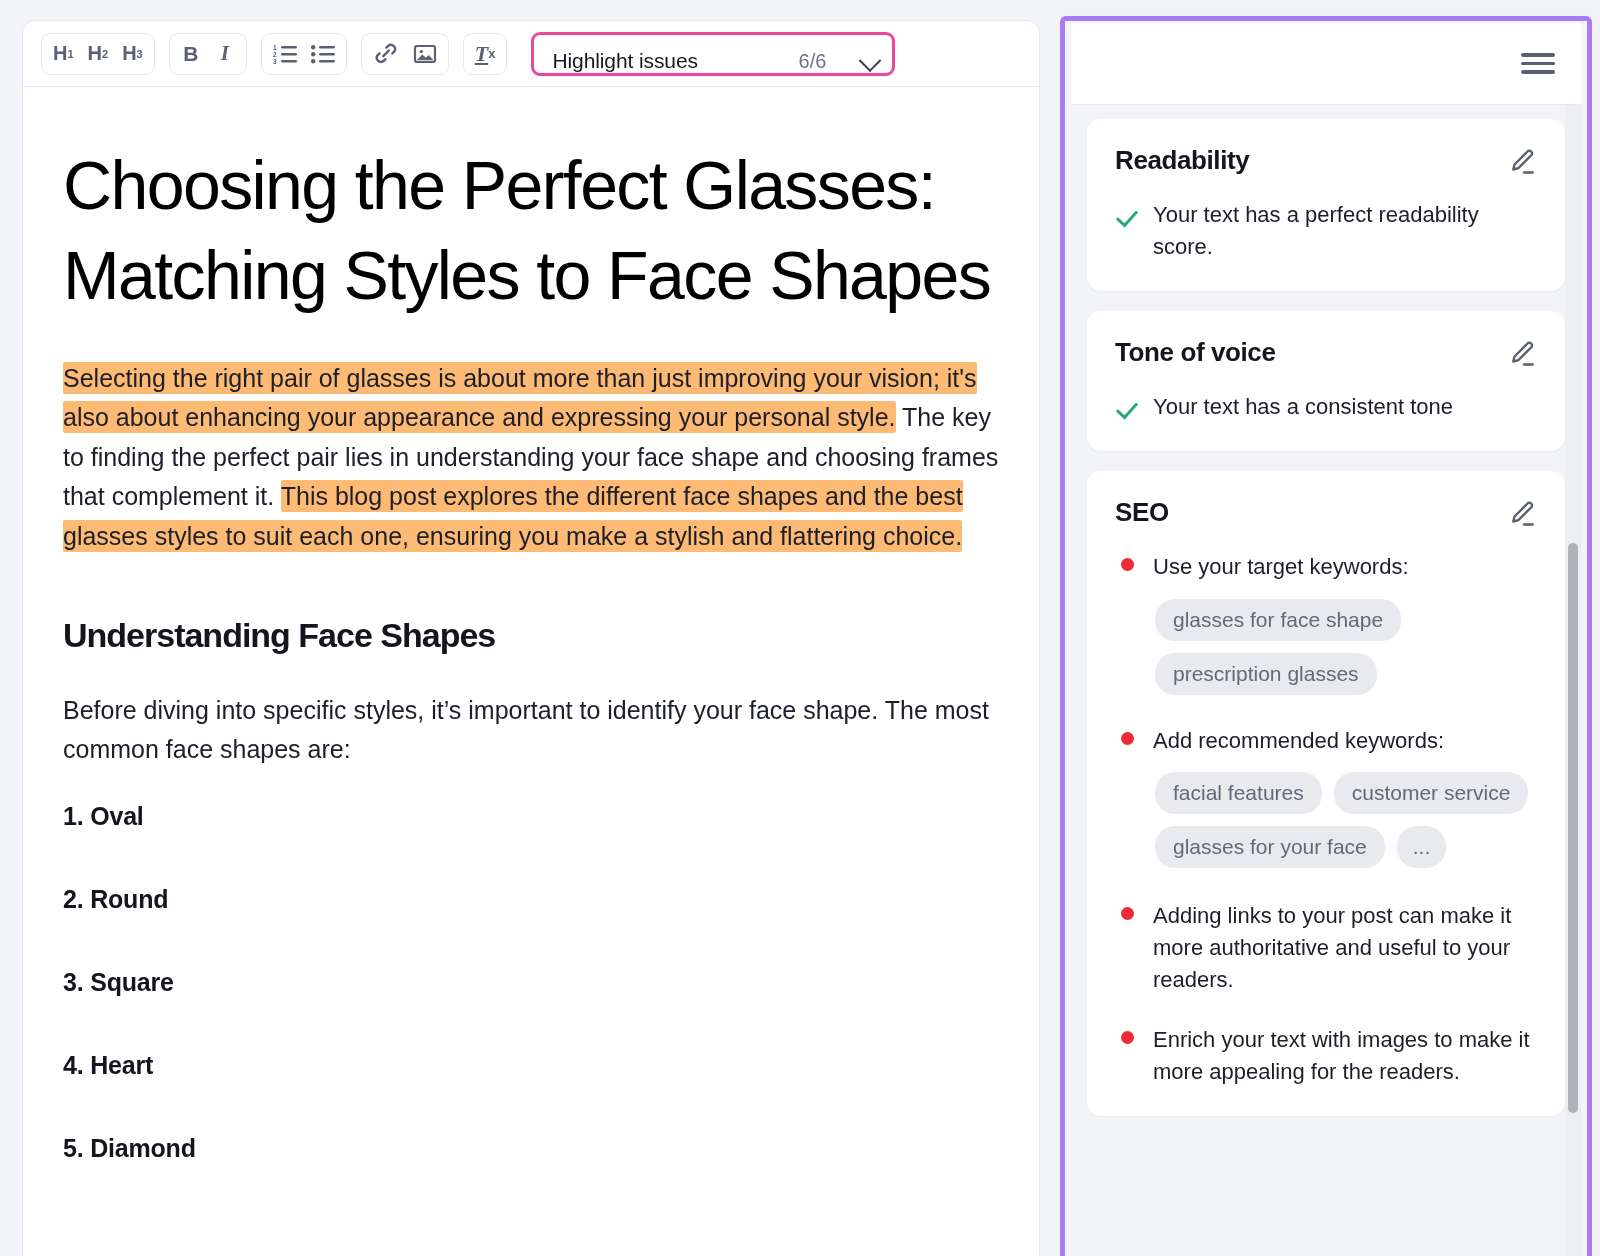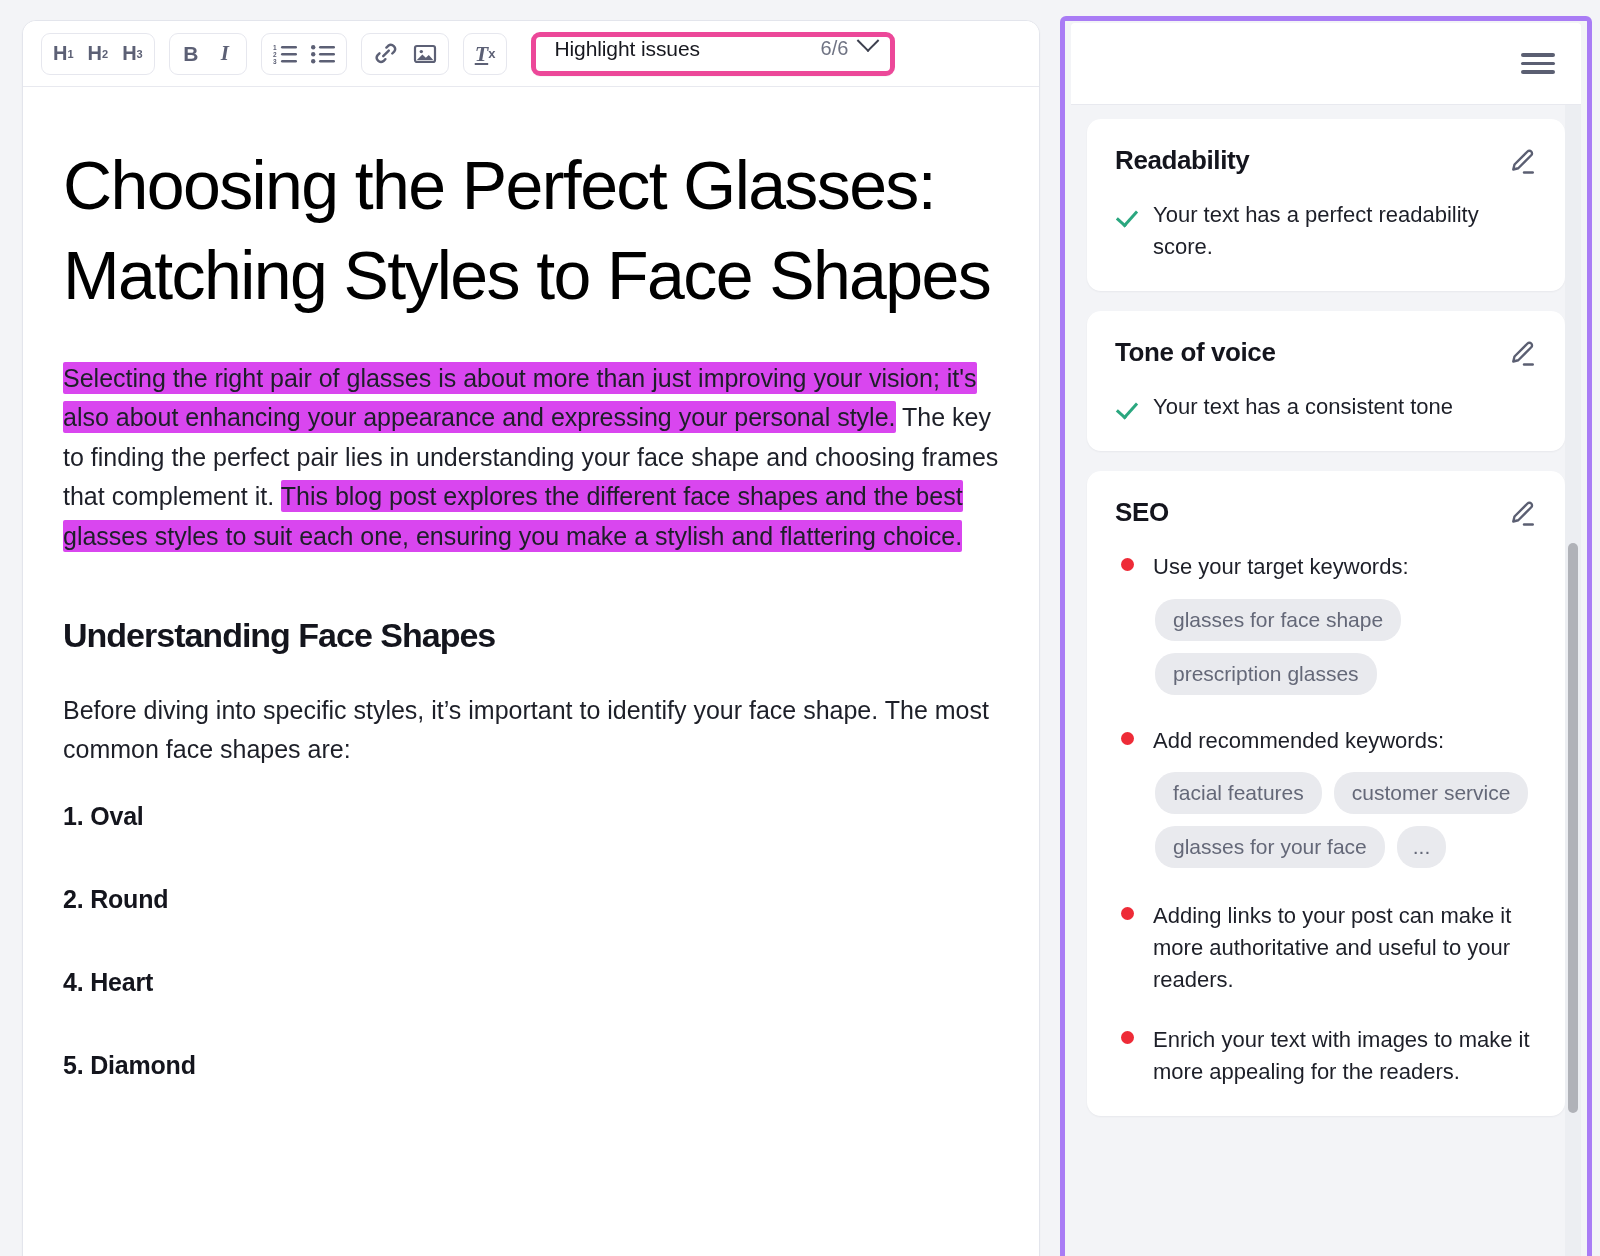--- a/index.html
+++ b/index.html
@@ -68,28 +68,29 @@
   .tbtn sub { font-size: 11px; font-weight: 600; }
   .tbtn.italic { font-style: italic; font-family: "Liberation Serif", serif; font-size: 21px; }
   .tbtn.bold { font-weight: 800; font-size: 21px; }
   .tbtn svg { display: block; }
 
   .hl-select {
     margin-left: 10px;
     flex: 0 0 auto;
     width: 364px;
     height: 44px;
-    border: 5px solid #ec4899;
+    border: 3px solid #ec4899;
     border-radius: 9px;
     display: flex;
-    align-items: flex-start;
+    align-items: flex-end;
     padding: 0 14px 0 18px;
     background: #fff;
     cursor: pointer;
     box-shadow: 0 1px 1px rgba(20,23,37,.03);
+    gap: 24px;
   }
   .hl-label {
     flex: 1;
     font-size: 21px;
     color: #17181f;
     letter-spacing: -.1px;
   }
   .hl-count {
     font-size: 20px;
     color: #6f7383;
@@ -125,21 +126,21 @@
     letter-spacing: -1px;
     color: #14151d;
   }
   .doc p {
     margin: 0 0 26px 0;
     font-size: 25px;
     line-height: 1.58;
     color: #1d1f28;
   }
   mark {
-    background: #d946ef;
+    background: #fdba74;
     color: inherit;
     padding: 2px 0;
     box-decoration-break: clone;
     -webkit-box-decoration-break: clone;
     border-radius: 2px;
   }
   .olist { margin: 32px 0 0 0; }
   .olist .li {
     font-size: 25px;
     font-weight: 700;
@@ -368,20 +369,21 @@
 
       <p><mark>Selecting the right pair of glasses is about more than just improving your vision; it's also about enhancing your appearance and expressing your personal style.</mark><span> The key to finding the perfect pair lies in understanding your face shape and choosing frames that complement it. </span><mark>This blog post explores the different face shapes and the best glasses styles to suit each one, ensuring you make a stylish and flattering choice.</mark></p>
 
       <h2>Understanding Face Shapes</h2>
 
       <p>Before diving into specific styles, it’s important to identify your face shape. The most common face shapes are:</p>
 
       <div class="olist">
         <div class="li">1. Oval</div>
         <div class="li">2. Round</div>
+        <div class="li">3. Square</div>
         <div class="li">4. Heart</div>
         <div class="li">5. Diamond</div>
       </div>
 
       <div class="fade-bottom"></div>
     </div>
   </div>
 
   <div class="panel-frame">
     <div class="panel-inner">

